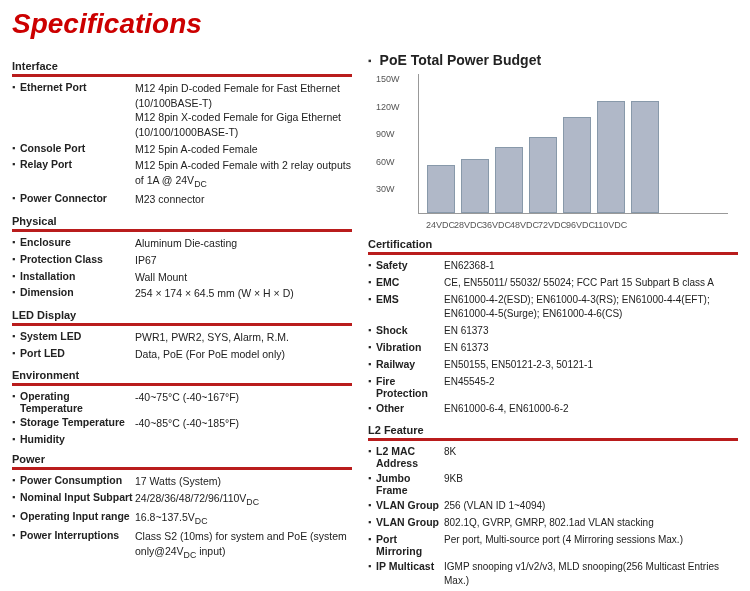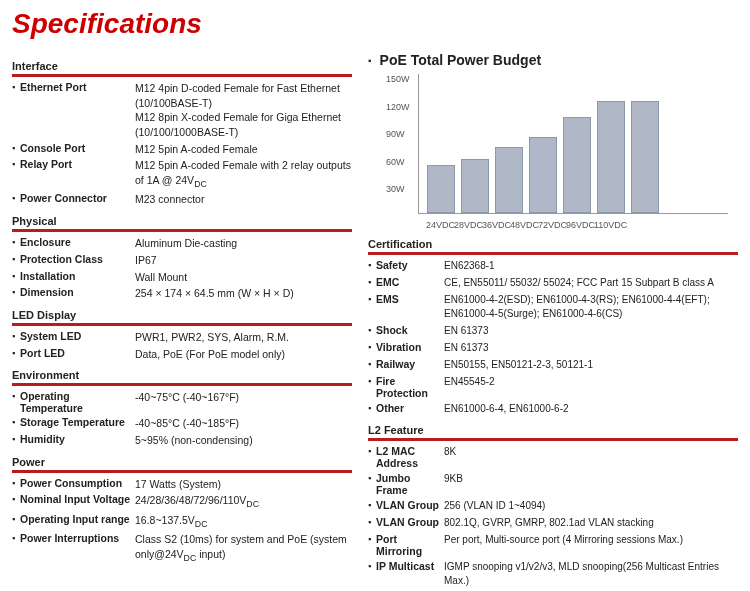--- a/index.html
+++ b/index.html
@@ -92,21 +92,20 @@
     .chart-y-labels {
       position: absolute;
       left: -32px;
       top: 0;
       height: 120px;
       display: flex;
       flex-direction: column;
       justify-content: space-between;
       font-size: 9px;
       color: #555;
-      margin-left: 10px;
     }
     .chart-x-labels {
       display: flex;
       padding: 2px 8px 0 8px;
       font-size: 9px;
       color: #555;
       margin-left: 10px;
     }
     .x-label { width: 28px; text-align: center; }
     .cert-row {
@@ -209,34 +208,33 @@
         <span class="spec-value">-40~75°C (-40~167°F)</span>
       </div>
       <div class="spec-row">
         <span class="spec-bullet">▪</span>
         <span class="spec-label">Storage Temperature</span>
         <span class="spec-value">-40~85°C (-40~185°F)</span>
       </div>
       <div class="spec-row">
         <span class="spec-bullet">▪</span>
         <span class="spec-label">Humidity</span>
-        <span class="spec-value">5~95% (non-condensing)</span>
       </div>
     </div>
 
     <div class="section-title">Power</div>
     <div>
       <div class="spec-row">
         <span class="spec-bullet">▪</span>
         <span class="spec-label">Power Consumption</span>
         <span class="spec-value">17 Watts (System)</span>
       </div>
       <div class="spec-row">
         <span class="spec-bullet">▪</span>
-        <span class="spec-label">Nominal Input Voltage</span>
+        <span class="spec-label">Nominal Input Subpart</span>
         <span class="spec-value">24/28/36/48/72/96/110V<sub>DC</sub></span>
       </div>
       <div class="spec-row">
         <span class="spec-bullet">▪</span>
         <span class="spec-label">Operating Input range</span>
         <span class="spec-value">16.8~137.5V<sub>DC</sub></span>
       </div>
       <div class="spec-row">
         <span class="spec-bullet">▪</span>
         <span class="spec-label">Power Interruptions</span>

